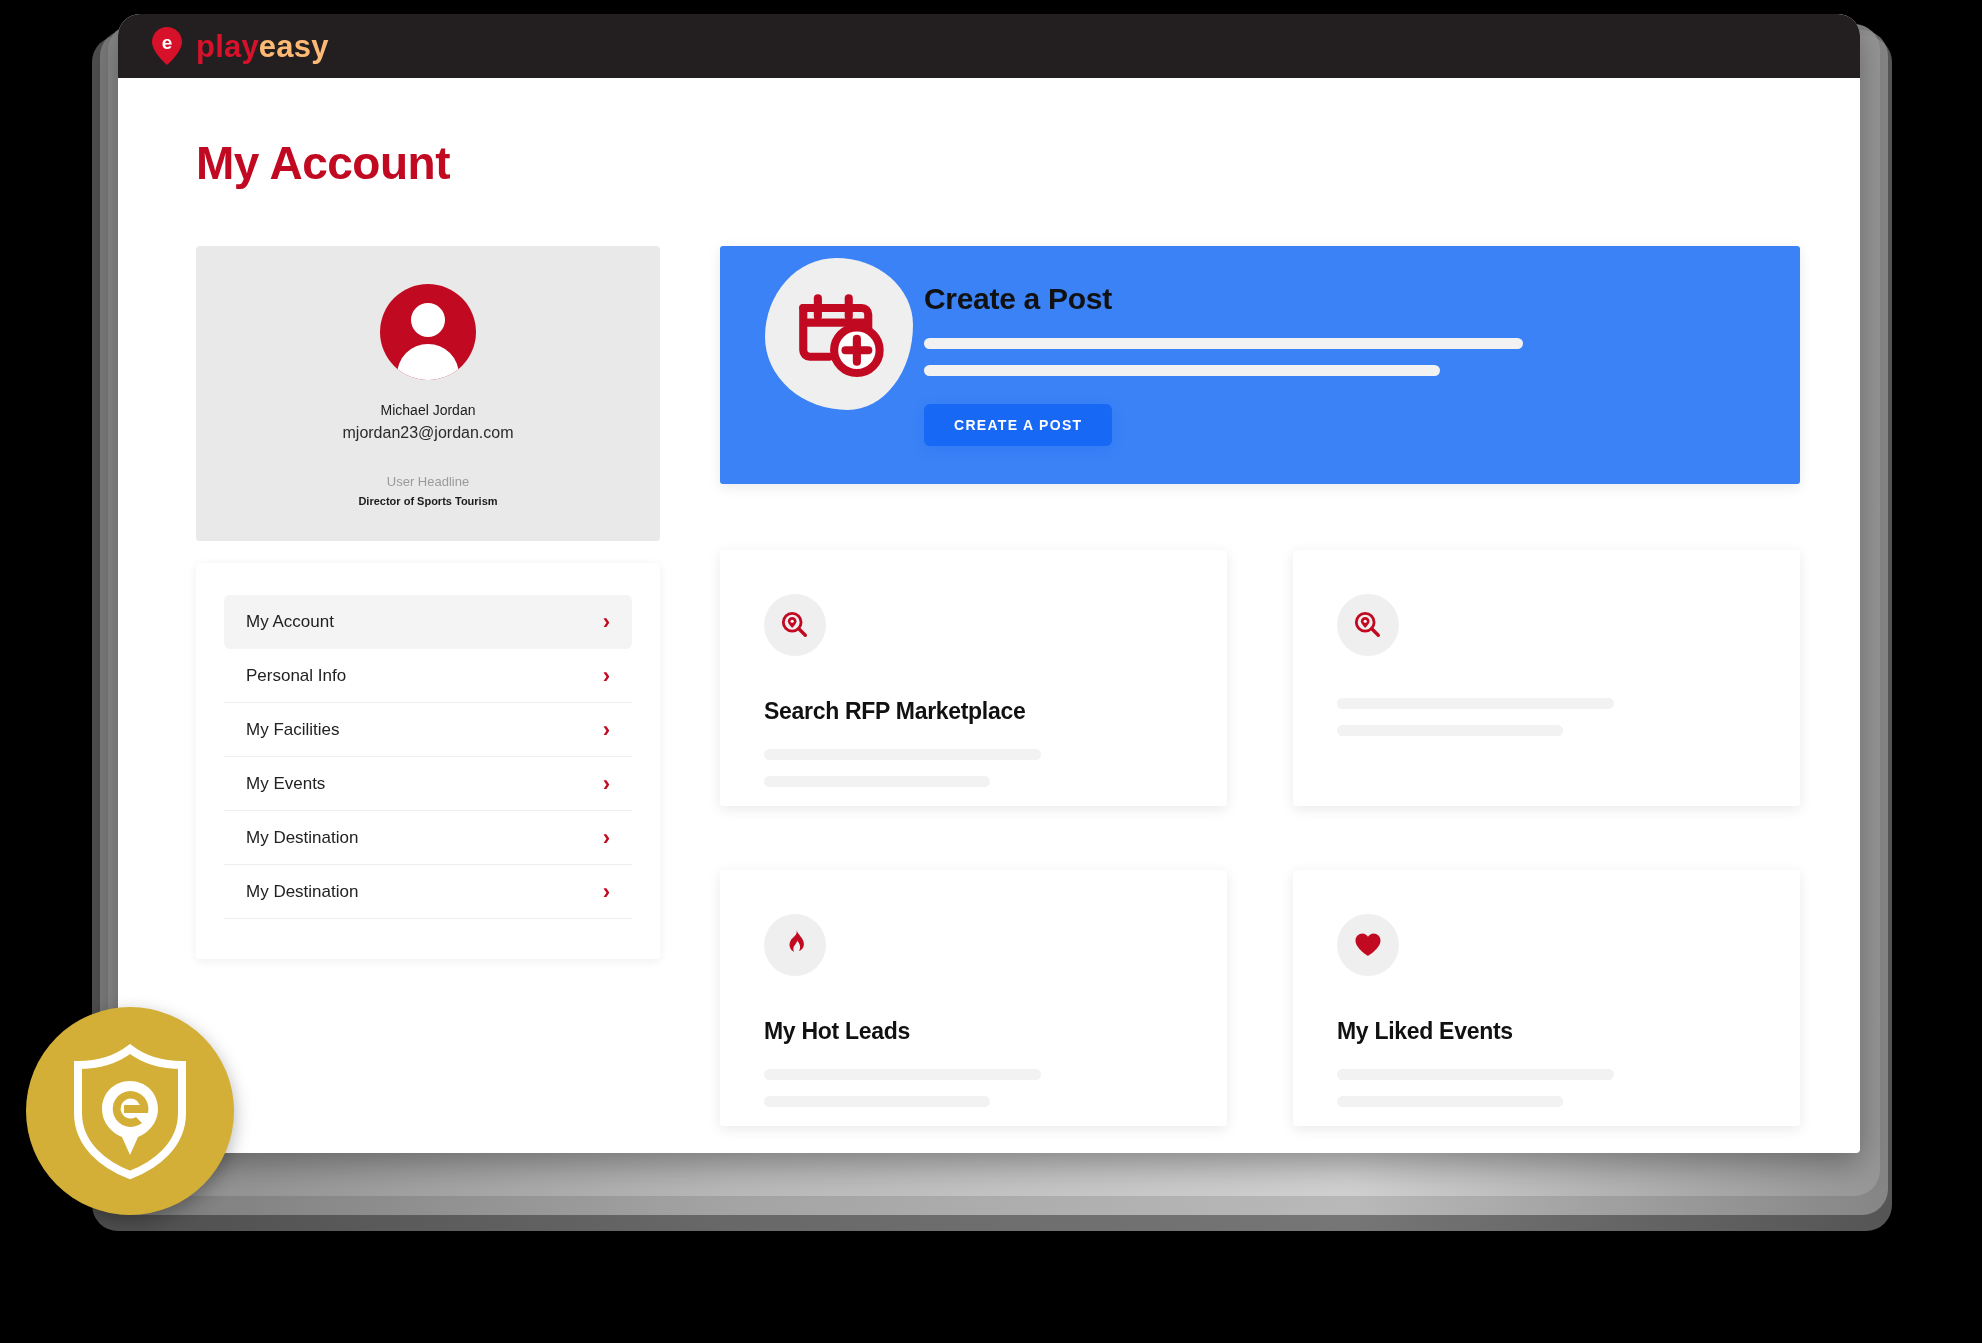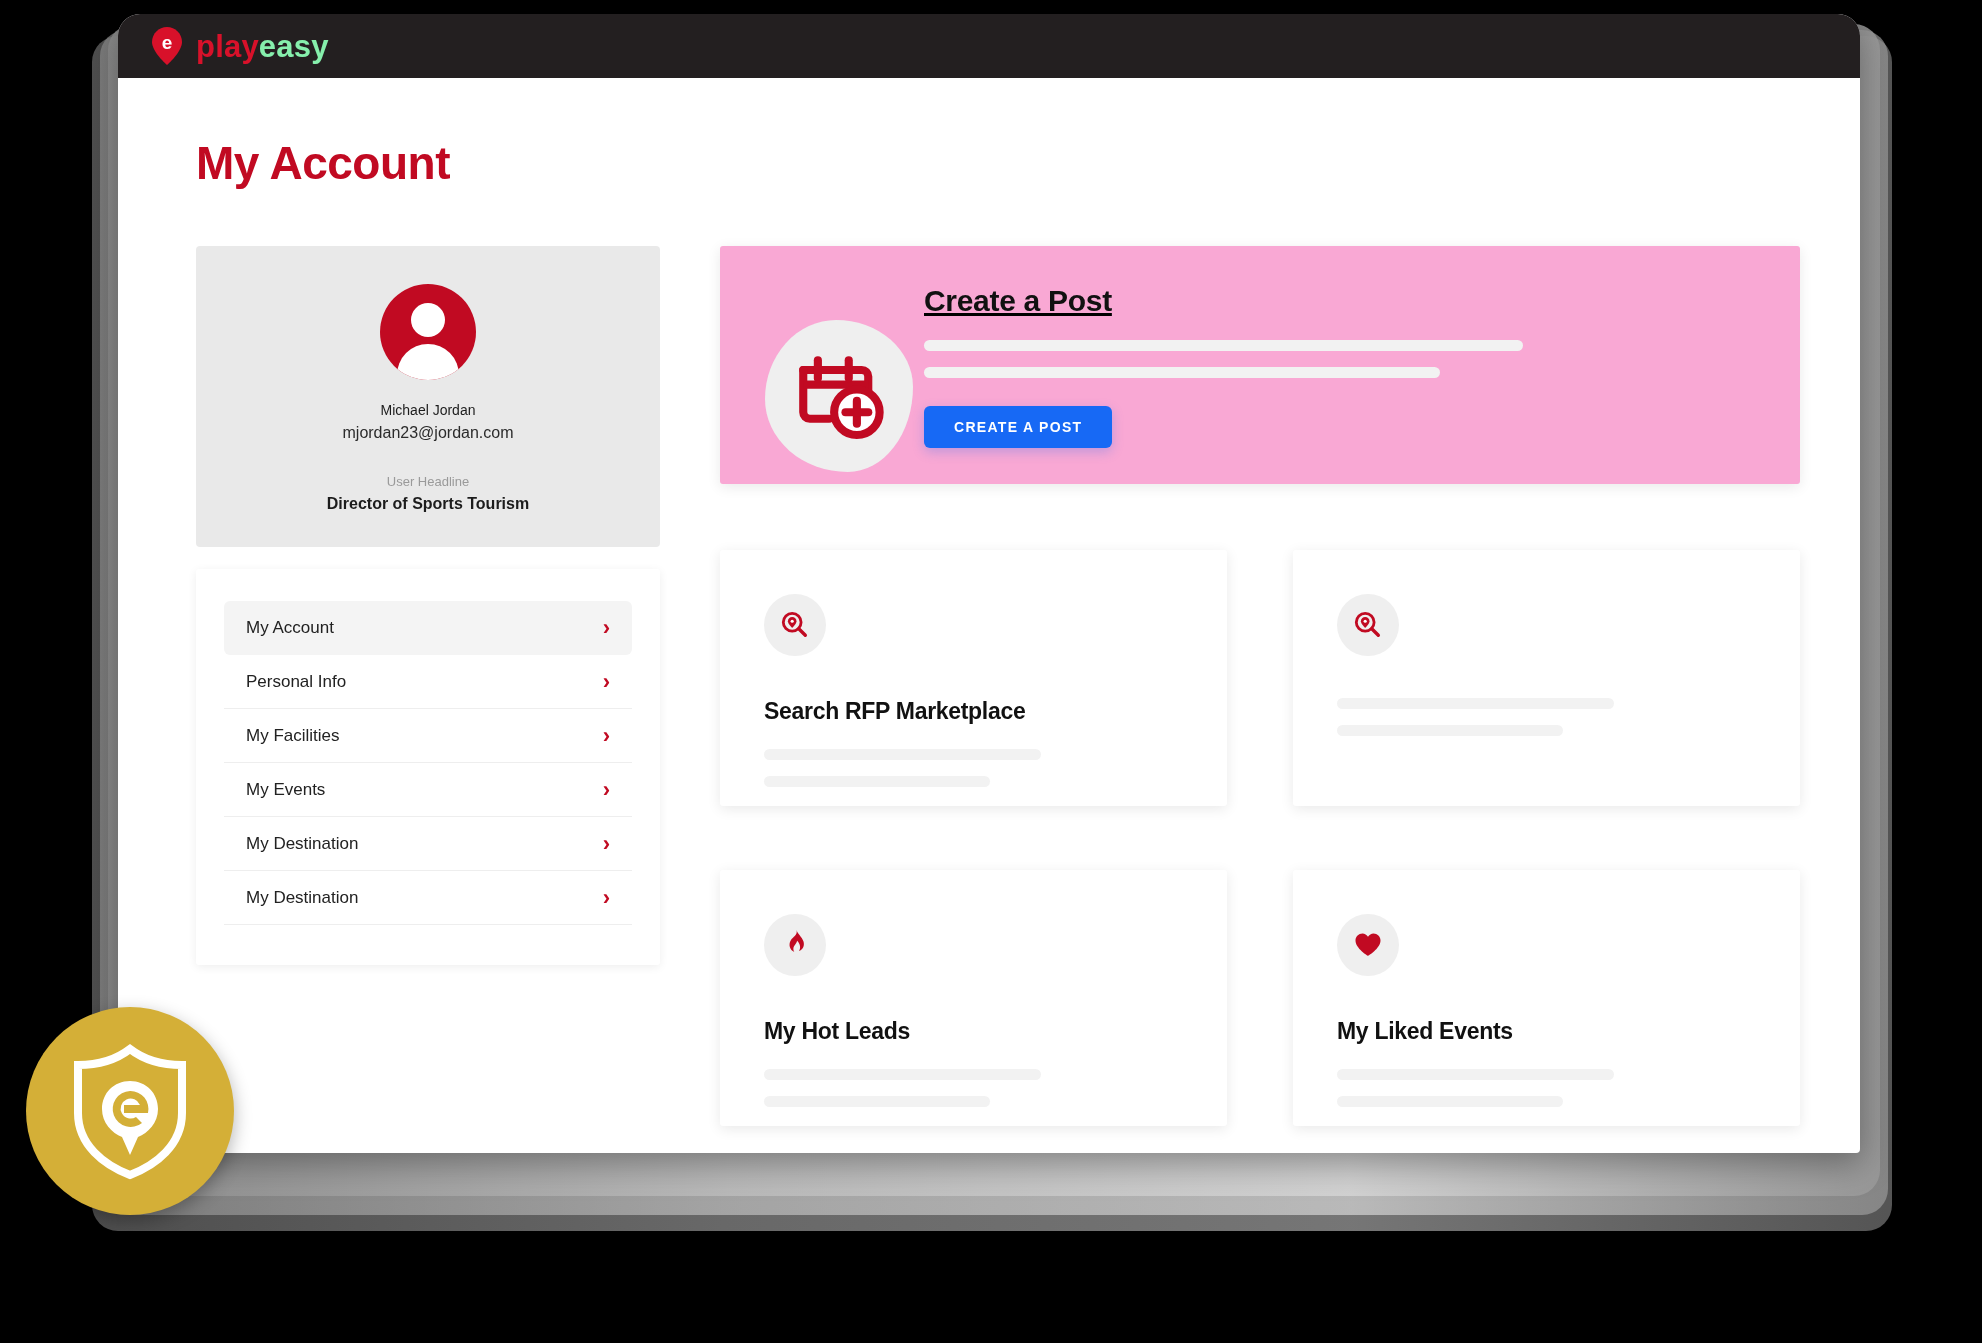--- a/index.html
+++ b/index.html
@@ -31,21 +31,21 @@
   }
 
   #topbar {
     height: 64px; background: #231f20;
     display: flex; align-items: center; padding-left: 34px;
   }
   .logo { display: flex; align-items: center; gap: 14px; }
   .logo-pin { width: 30px; height: 38px; position: relative; }
   .logo-word { font-size: 31px; font-weight: 600; letter-spacing: .2px; line-height: 1; }
   .logo-play { color: #d8112a; }
-  .logo-easy { color: #86efac; }
+  .logo-easy { color: #fdba74; }
 
   #page { padding: 58px 60px 0 78px; }
 
   #page-title {
     color: #c10a22;
     font-size: 46px;
     font-weight: 700;
     letter-spacing: -0.5px;
     margin-bottom: 56px;
   }
@@ -71,21 +71,21 @@
     position: absolute; width: 34px; height: 34px; border-radius: 50%;
     background: #fff; left: 31px; top: 19px;
   }
   #avatar .body {
     position: absolute; width: 62px; height: 48px; background: #fff;
     border-radius: 32px 32px 0 0; left: 17px; top: 60px;
   }
   .prof-name { font-size: 14px; color: #1c1c1c; font-weight: 400; margin-bottom: 6px; }
   .prof-email { font-size: 16px; color: #2b2b2b; }
   .headline-label { font-size: 13px; color: #9a9a9a; margin-top: 32px; }
-  .headline-value { font-size: 16px; font-weight: 700; color: #1c1c1c; margin-top: 6px; }
+  .headline-value { font-size: 11px; font-weight: 700; color: #1c1c1c; margin-top: 6px; }
 
   #menu-card {
     background: #ffffff;
     border-radius: 3px;
     margin-top: 22px;
     padding: 32px 28px 40px 28px;
     box-shadow: 0 2px 10px rgba(0,0,0,.07);
   }
   .menu-item {
     display: flex; align-items: center; justify-content: space-between;
@@ -97,28 +97,27 @@
   .menu-item.active { background: #f4f4f4; border-radius: 6px; border-bottom: 1px solid transparent; }
   .menu-label { font-size: 17px; color: #222; }
   .chev {
     color: #c10a22; font-size: 22px; font-weight: 700; line-height: 1;
   }
 
   
   #right-col { flex: 1; }
 
   #post-card {
-    background: #f9a8d4;
+    background: #3b82f6;
     border-radius: 3px;
     box-shadow: 0 3px 14px rgba(0,0,0,.09);
-    display: flex; align-items: flex-end;
+    display: flex; align-items: flex-start;
     padding: 36px 44px;
     height: 238px;
     margin-bottom: 66px;
-    text-decoration: underline;
   }
   #post-icon-wrap { width: 150px; flex: 0 0 150px; display:flex; align-items:center; justify-content:center; position: relative; }
   .blob {
     position: absolute; width: 148px; height: 152px; background: #efefef;
     border-radius: 48% 52% 44% 56% / 52% 44% 56% 48%;
   }
   #post-text { flex: 1; padding-left: 10px; }
   .card-title { font-size: 30px; font-weight: 700; color: #111; letter-spacing: -0.3px; }
   .ph-bar { height: 11px; background: #f2f2f2; border-radius: 6px; }
   .ph-1 { width: 72%; margin-top: 22px; }

